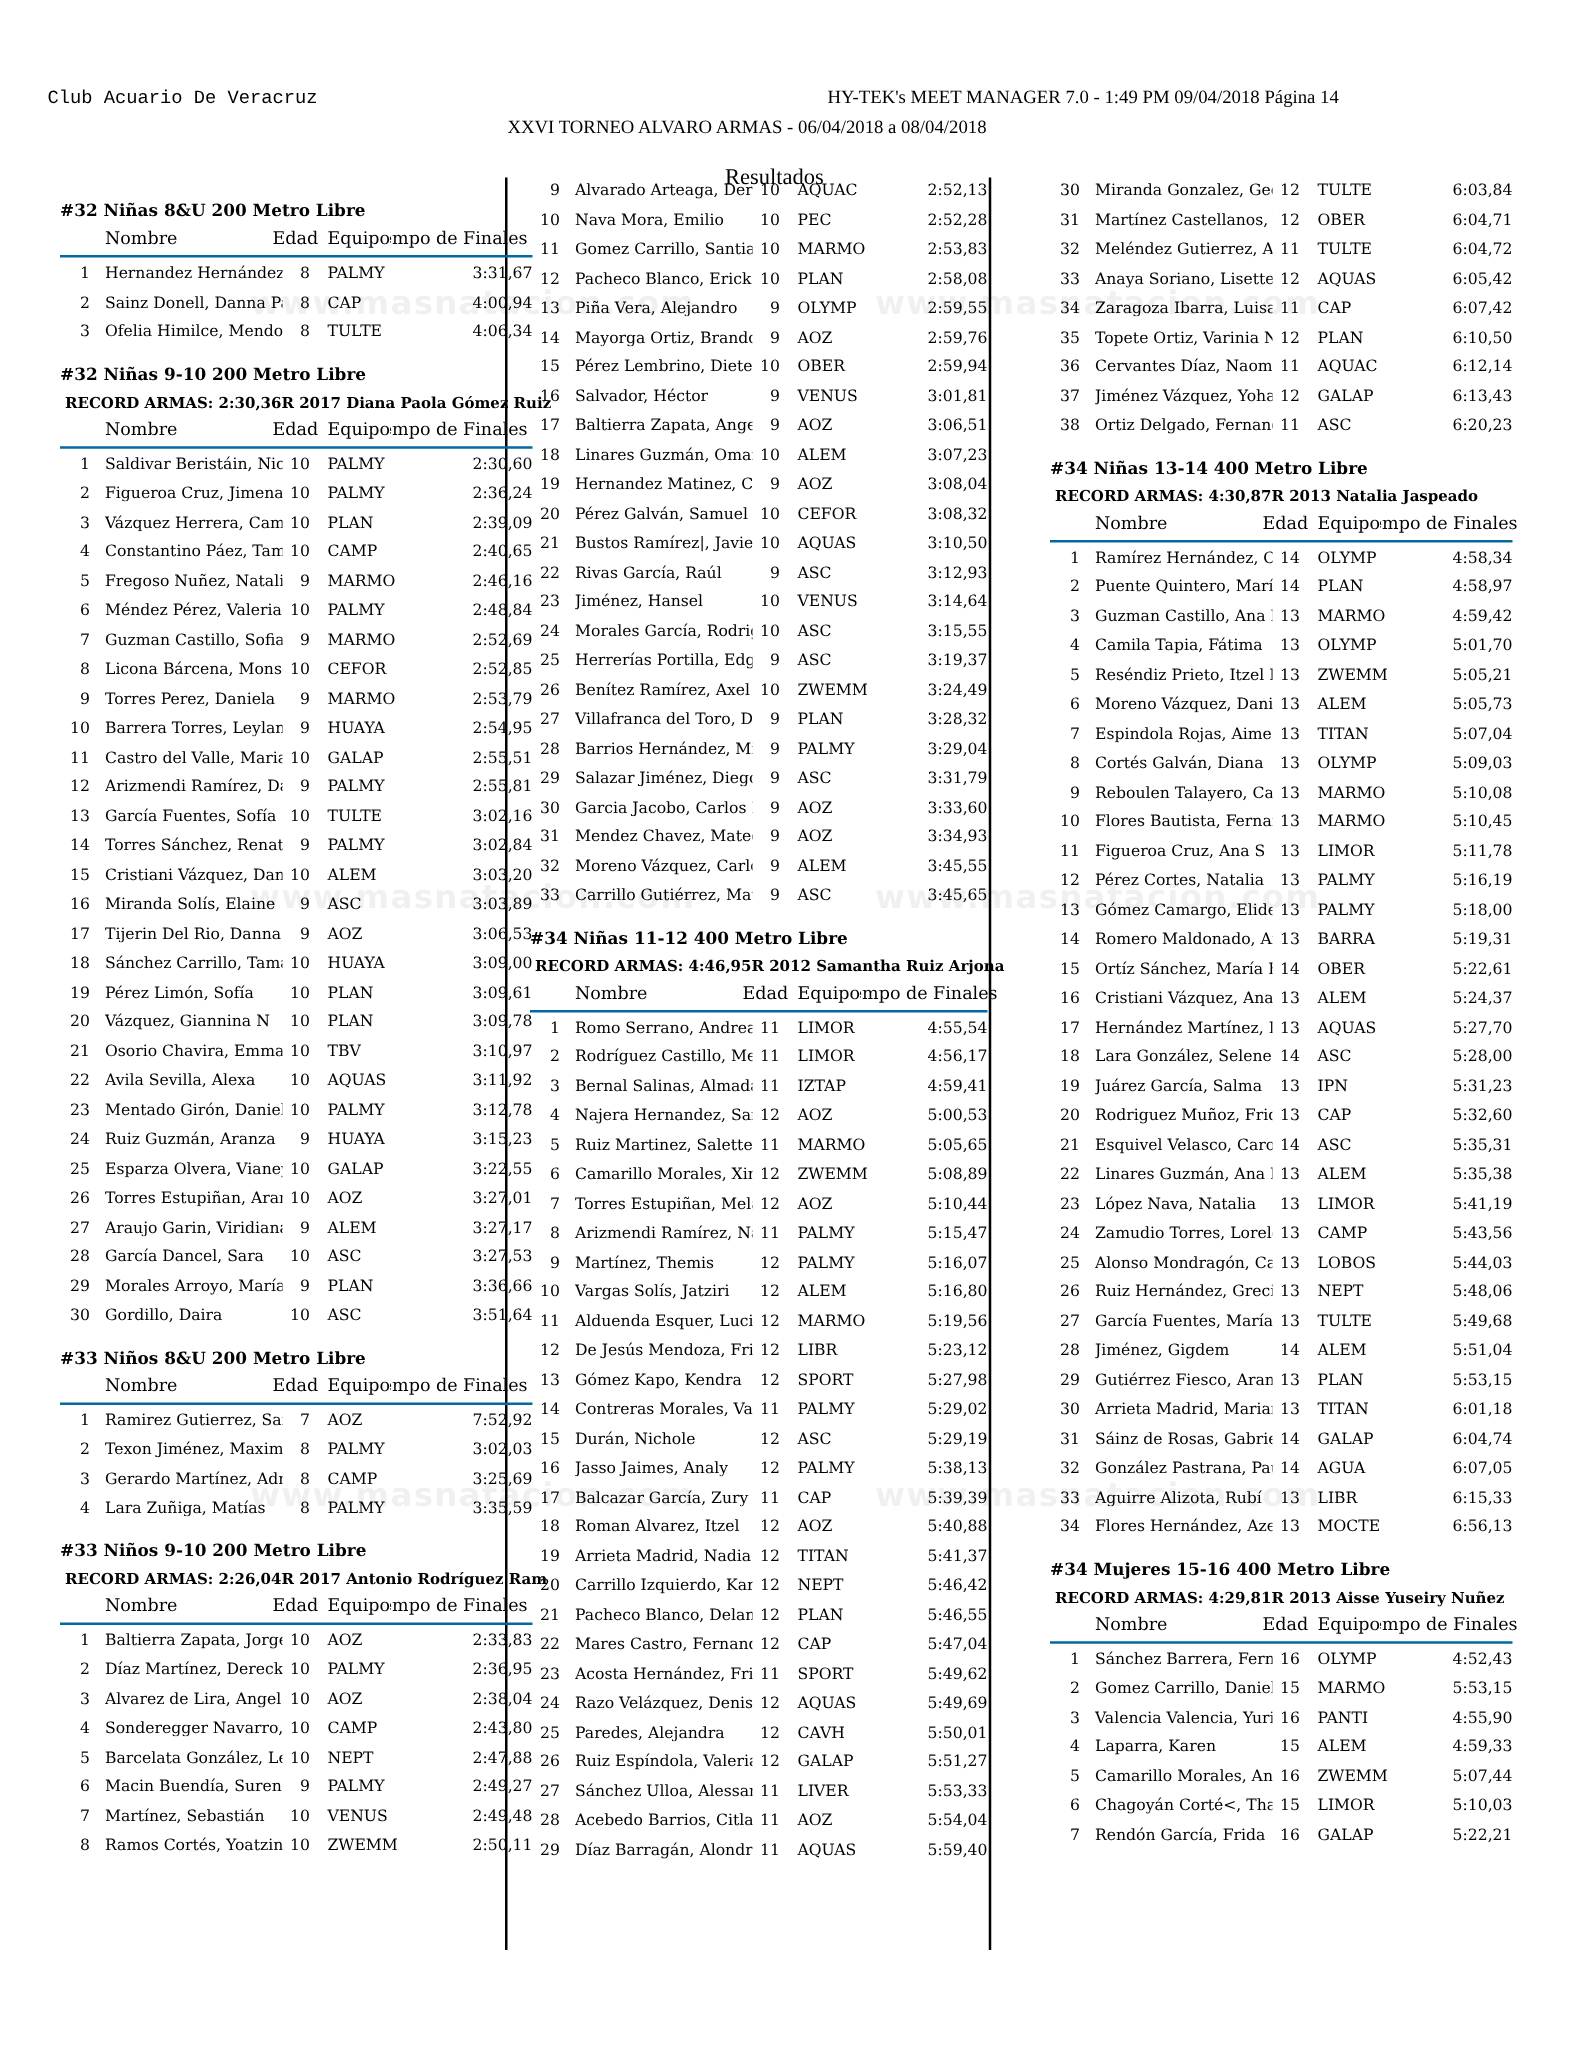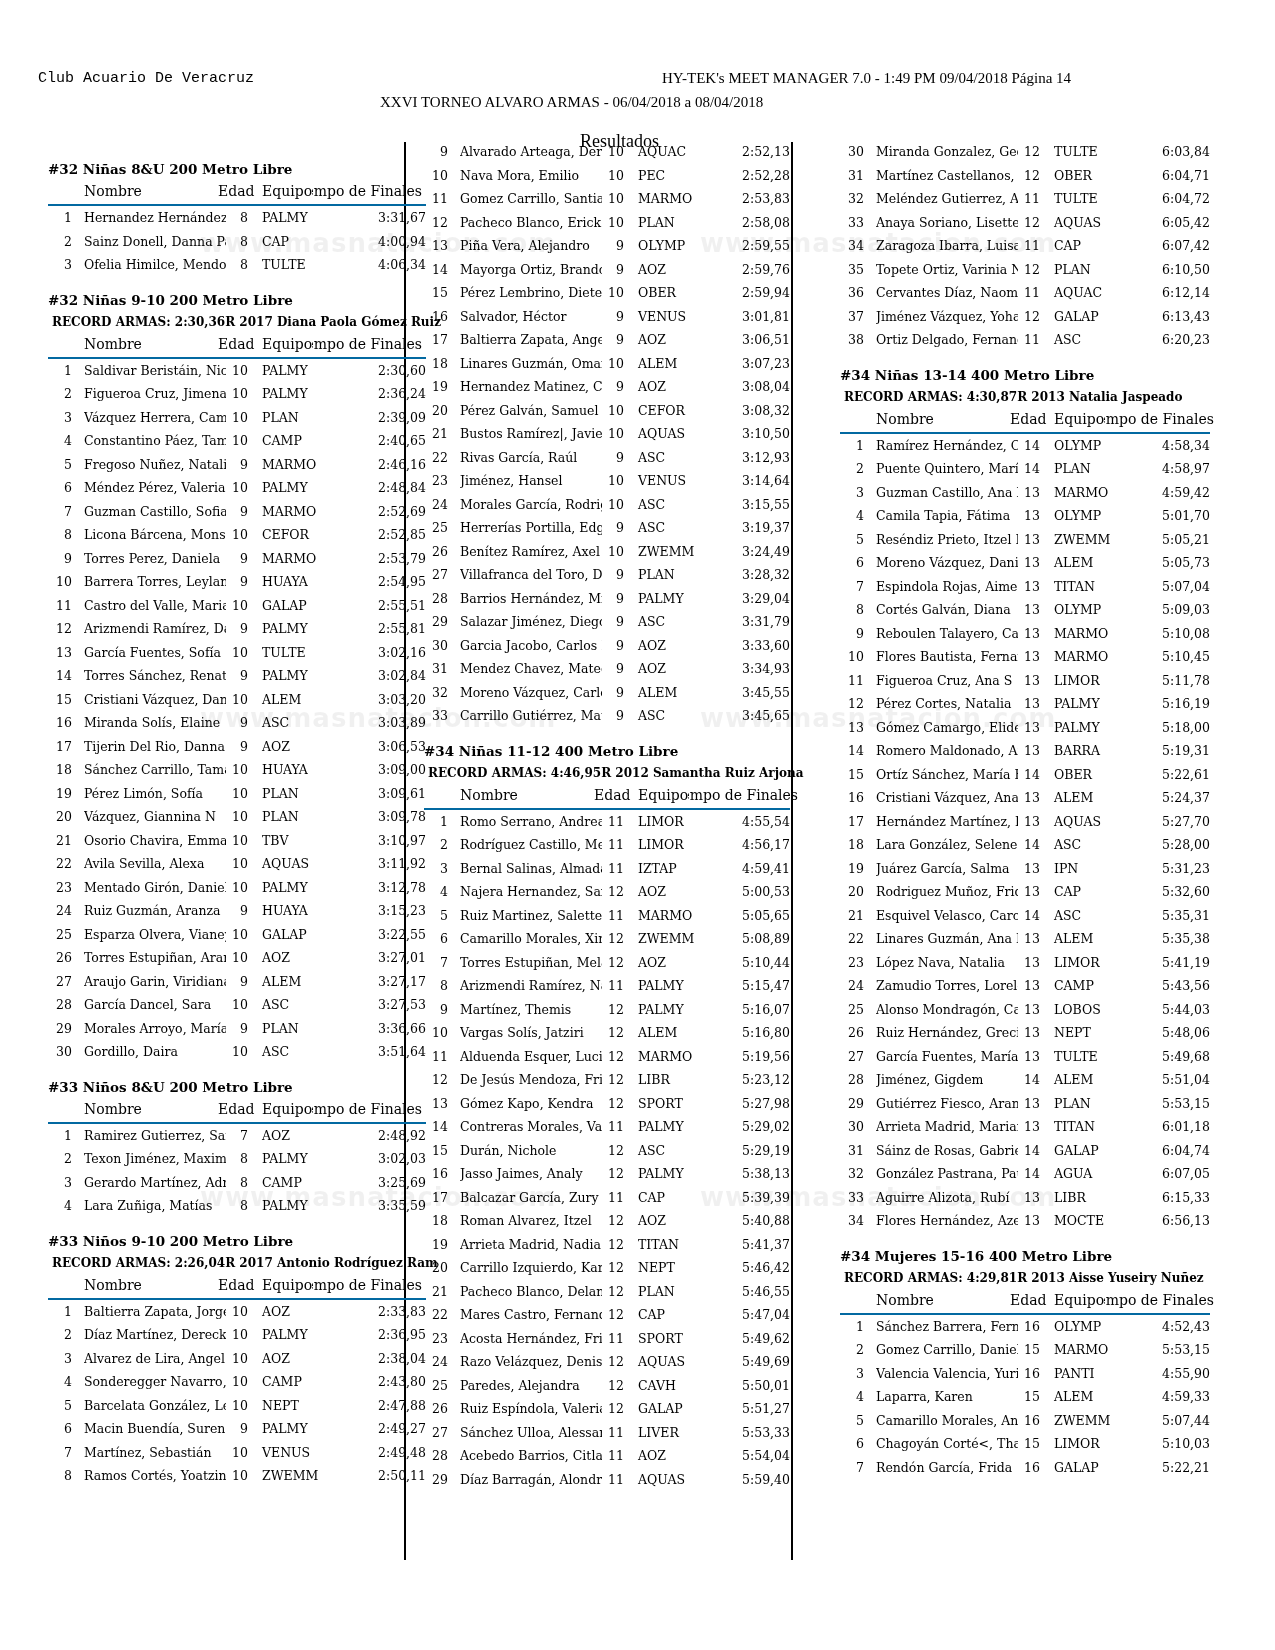--- a/index.html
+++ b/index.html
@@ -1,19 +1,19 @@
 <!DOCTYPE html>
 <html><head>
 <meta charset="utf-8">
 <style>
   html,body{margin:0;padding:0;background:#fff;}
   body{width:1275px;height:1650px;position:relative;overflow:hidden;font-family:"DejaVu Serif","Liberation Serif",serif;color:#000;}
   .hdr-left{position:absolute;left:38px;top:70px;font-size:15px;font-family:Liberation Mono, monospace;}
   .hdr-right{position:absolute;left:662px;top:70px;font-size:15px;font-family:"Liberation Serif",serif;}
-  .hdr-meet{position:absolute;left:380px;top:94px;font-size:15px;font-family:"Liberation Serif",serif;}
+  .hdr-meet{position:absolute;left:406px;top:94px;font-size:15px;font-family:"Liberation Serif",serif;}
   .hdr-res{position:absolute;left:580px;top:131px;font-size:18px;font-weight:normal;font-family:"Liberation Serif",serif;}
   .col{position:absolute;top:140px;}
   .col1{left:48px;width:378px;top:158px;}
   .col2{left:424px;width:366px;}
   .col3{left:840px;width:370px;}
   .vline{position:absolute;width:2px;background:#000;}
   .event-title{font-weight:bold;font-size:13.5px;height:22px;line-height:22px;white-space:nowrap;}
   .record{font-weight:bold;font-size:12px;height:22px;line-height:22px;white-space:nowrap;padding-left:4px;}
   .thead{position:relative;height:24px;border-bottom:2px solid #0369a1;font-weight:normal;font-size:14px;white-space:nowrap;}
   .thead span{position:absolute;top:3px;}
@@ -301,21 +301,21 @@
         <span class="h-name">Nombre</span>
         <span class="h-age">Edad</span>
         <span class="h-team">Equipo</span>
         <span class="h-time">Tiempo de Finales</span>
       </div>
       <div class="row">
         <span class="c-place">1</span>
         <span class="c-name">Ramirez Gutierrez, Santia</span>
         <span class="c-age">7</span>
         <span class="c-team">AOZ</span>
-        <span class="c-time">2:48,92</span>
+        <span class="c-time">7:52,92</span>
       </div>
       <div class="row">
         <span class="c-place">2</span>
         <span class="c-name">Texon Jiménez, Maximilia</span>
         <span class="c-age">8</span>
         <span class="c-team">PALMY</span>
         <span class="c-time">3:02,03</span>
       </div>
       <div class="row">
         <span class="c-place">3</span>

